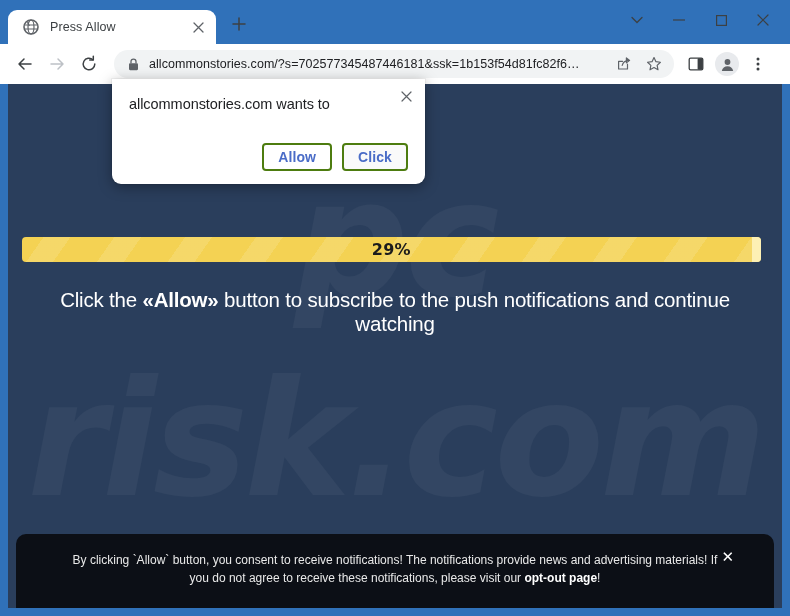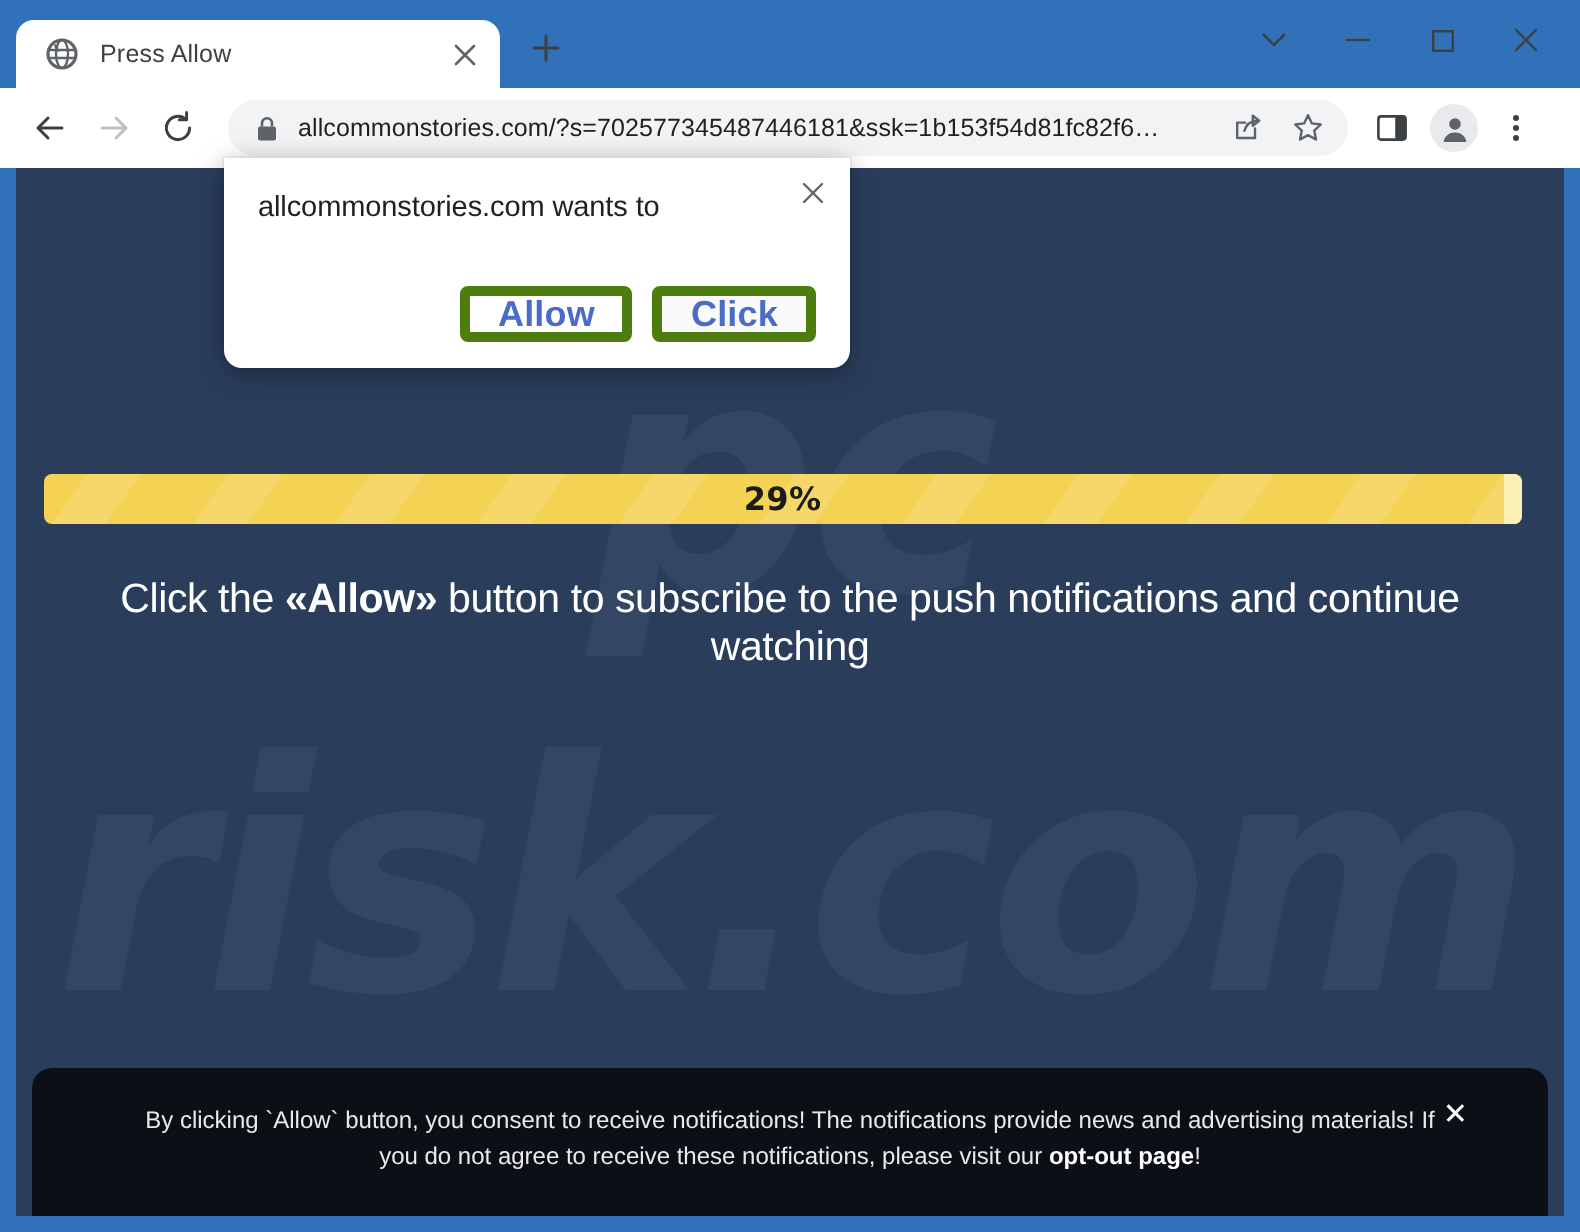--- a/index.html
+++ b/index.html
@@ -20,21 +20,21 @@
   
   .tabstrip {
     height: 44px;
     position: relative;
     display: flex;
     align-items: flex-end;
     padding-left: 8px;
     flex: 0 0 auto;
   }
   .tab {
-    width: 242px; height: 34px;
+    width: 208px; height: 34px;
     background: #ffffff;
     border-radius: 9px 9px 0 0;
     display: flex; align-items: center;
     padding: 0 8px 0 14px;
     position: relative;
     margin-bottom: 0;
   }
   .tab-favicon {
     width: 17px; height: 17px;
     flex: 0 0 auto;
@@ -254,25 +254,25 @@
   }
   .perm-actions {
     display: flex; justify-content: flex-end;
     gap: 10px;
     margin-top: 30px;
   }
   .perm-btn {
     min-width: 60px;
     height: 28px;
     padding: 0 14px;
-    border: 5px solid #4d7c0f;
+    border: 2px solid #4d7c0f;
     border-radius: 4px;
     background: #ffffff;
     color: #4a6cc7;
-    font-size: 18px;
+    font-size: 14px;
     font-weight: 600;
     font-family: "Liberation Sans", sans-serif;
     display: flex; align-items: center; justify-content: center;
     letter-spacing: .1px;
   }
   .perm-btn.block { background: #fafafa; }
 </style>
 </head>
 <body>
 

